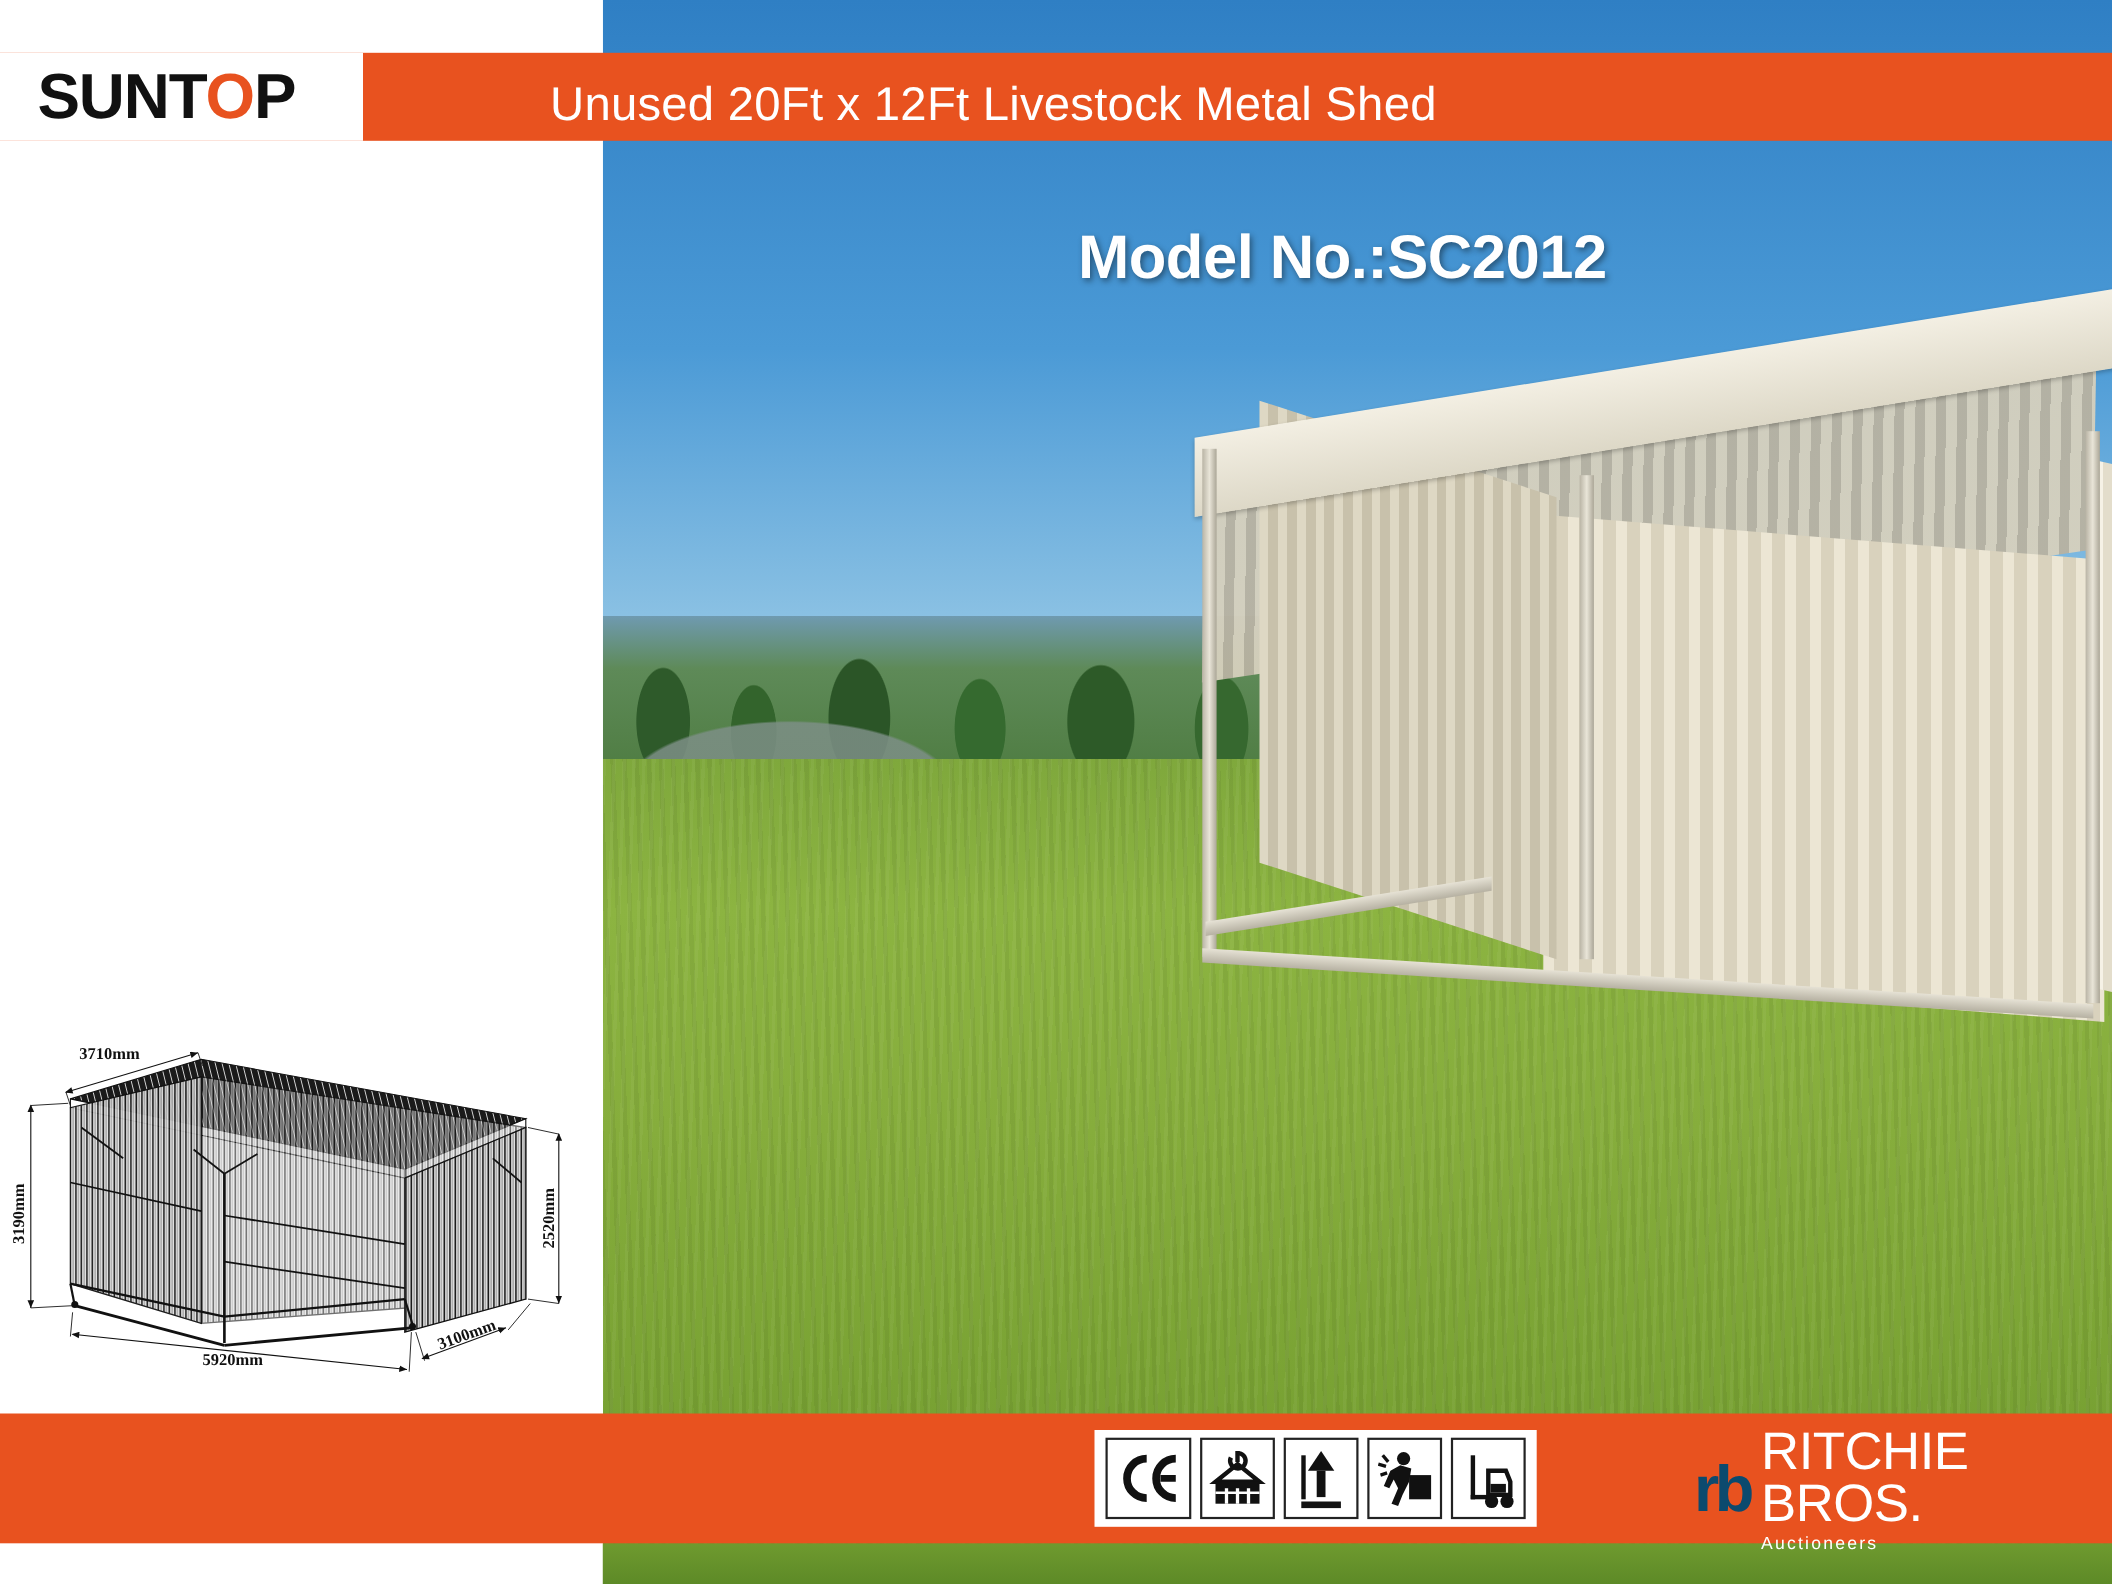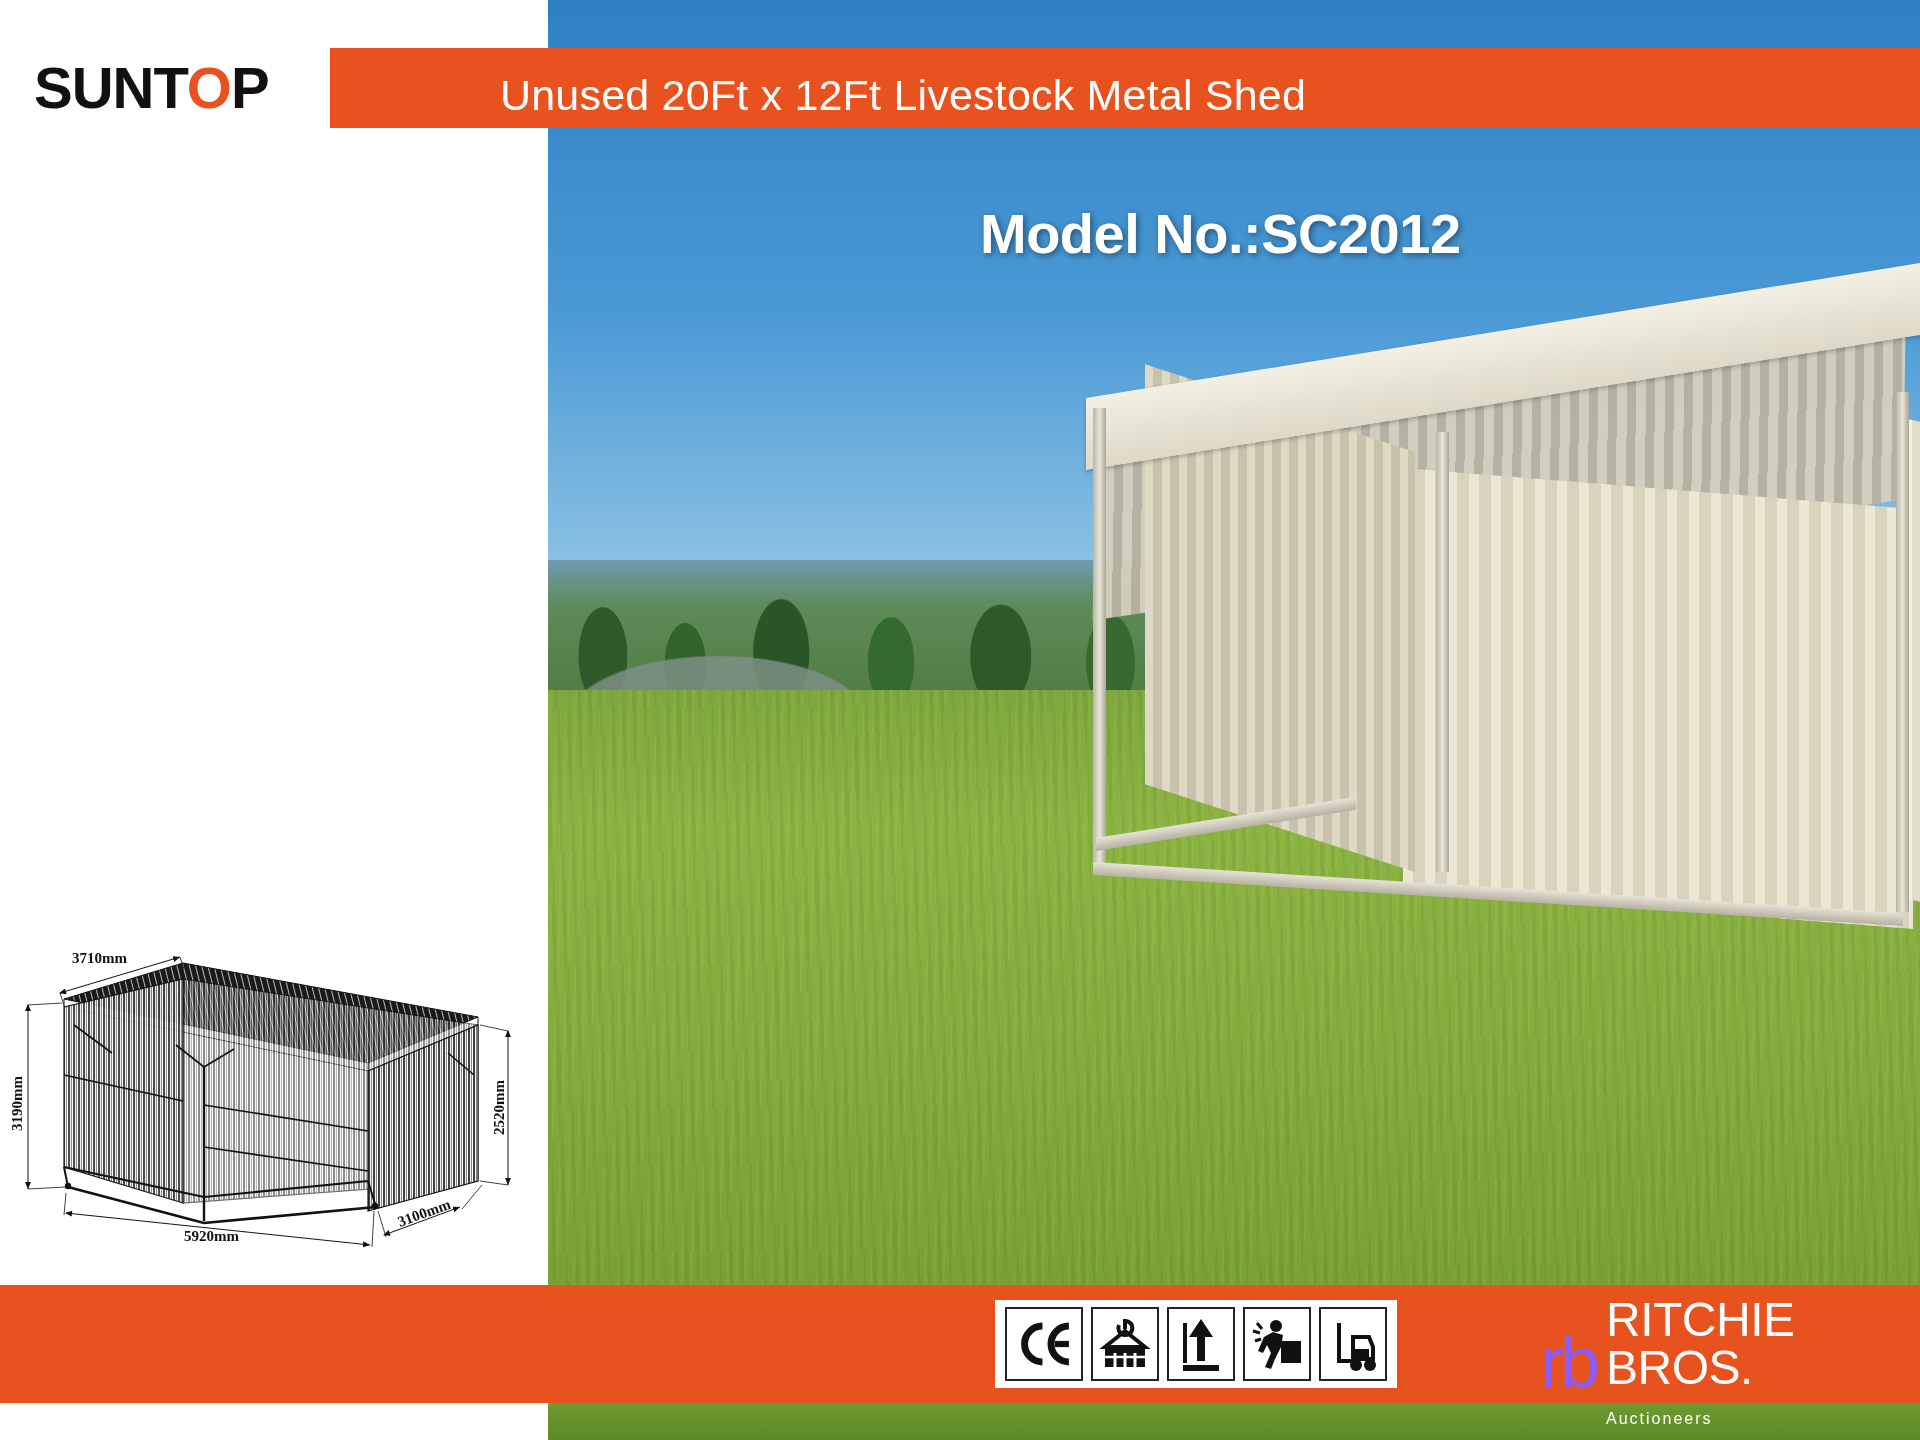--- a/index.html
+++ b/index.html
@@ -156,24 +156,24 @@
     width:68px; height:74px; background:#fff; border:2px solid #222;
     display:flex; align-items:center; justify-content:center;
   }
   .pkg-icon svg{ width:56px; height:62px; }
   .ce-icon{ border:2px solid #222; width:78px; height:74px; }
 
   .rb-logo{
     position:absolute; left:1540px; top:1296px; z-index:10;
     display:flex; align-items:center; gap:10px; color:#fff;
   }
-  .rb-mark{ font-size:72px; font-weight:normal; line-height:1; letter-spacing:-4px;
-            color:#8b5cf6; font-family:"Liberation Sans",sans-serif; }
+  .rb-mark{ font-size:59px; font-weight:bold; line-height:1; letter-spacing:-4px;
+            color:#0c4a6e; font-family:"Liberation Sans",sans-serif; }
   .rb-name{ font-size:48px; font-weight:normal; line-height:1; letter-spacing:-.5px; }
-  .rb-sub{ font-size:16px; letter-spacing:2px; margin-top:18px; }
+  .rb-sub{ font-size:16px; letter-spacing:2px; margin-top:3px; }
 
   .bottom-grass{
     position:absolute; left:548px; top:1403px; width:1372px; height:37px;
     background:linear-gradient(#6f9a2f,#5d8a27); z-index:4;
   }
 </style>
 </head>
 <body>
 
 <div class="photo-pane">

